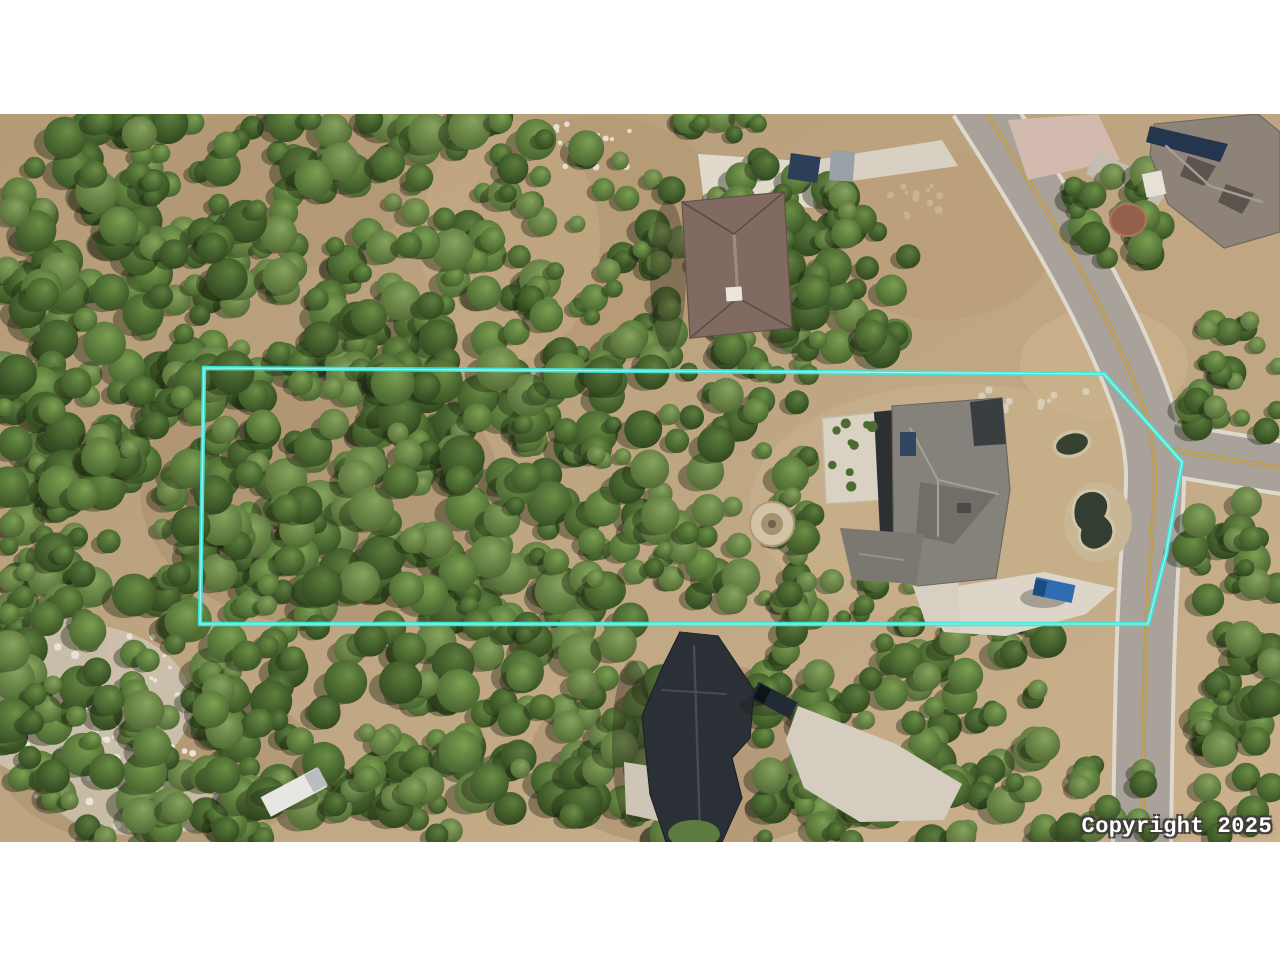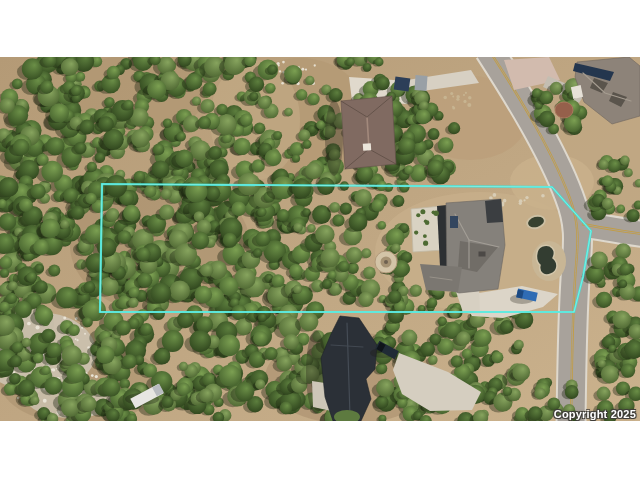--- a/index.html
+++ b/index.html
@@ -1,17 +1,17 @@
 <!DOCTYPE html>
 <html><head>
 <meta charset="utf-8">
 <style>
   html,body{margin:0;padding:0;background:#ffffff;}
   .page{position:relative;width:640px;height:480px;background:#ffffff;overflow:hidden;
-        font-family:Liberation Sans, sans-serif;}
+        font-family:Liberation Mono, monospace;}
   .photo-frame{position:absolute;left:0;top:57px;width:640px;height:364px;overflow:hidden;background:#b79c78;}
   .photo-frame svg{display:block;}
   .watermark{position:absolute;right:4px;bottom:1px;text-align:right;color:#ffffff;
              font-weight:bold;font-size:11px;line-height:12.5px;letter-spacing:.2px;
              text-shadow:-1px -1px 0 rgba(62,60,56,.95),1px -1px 0 rgba(62,60,56,.95),
                          -1px 1px 0 rgba(62,60,56,.95),1px 1px 0 rgba(62,60,56,.95),
                          0 0 3px rgba(40,40,40,.6);}
 </style>
 </head>
 <body>

